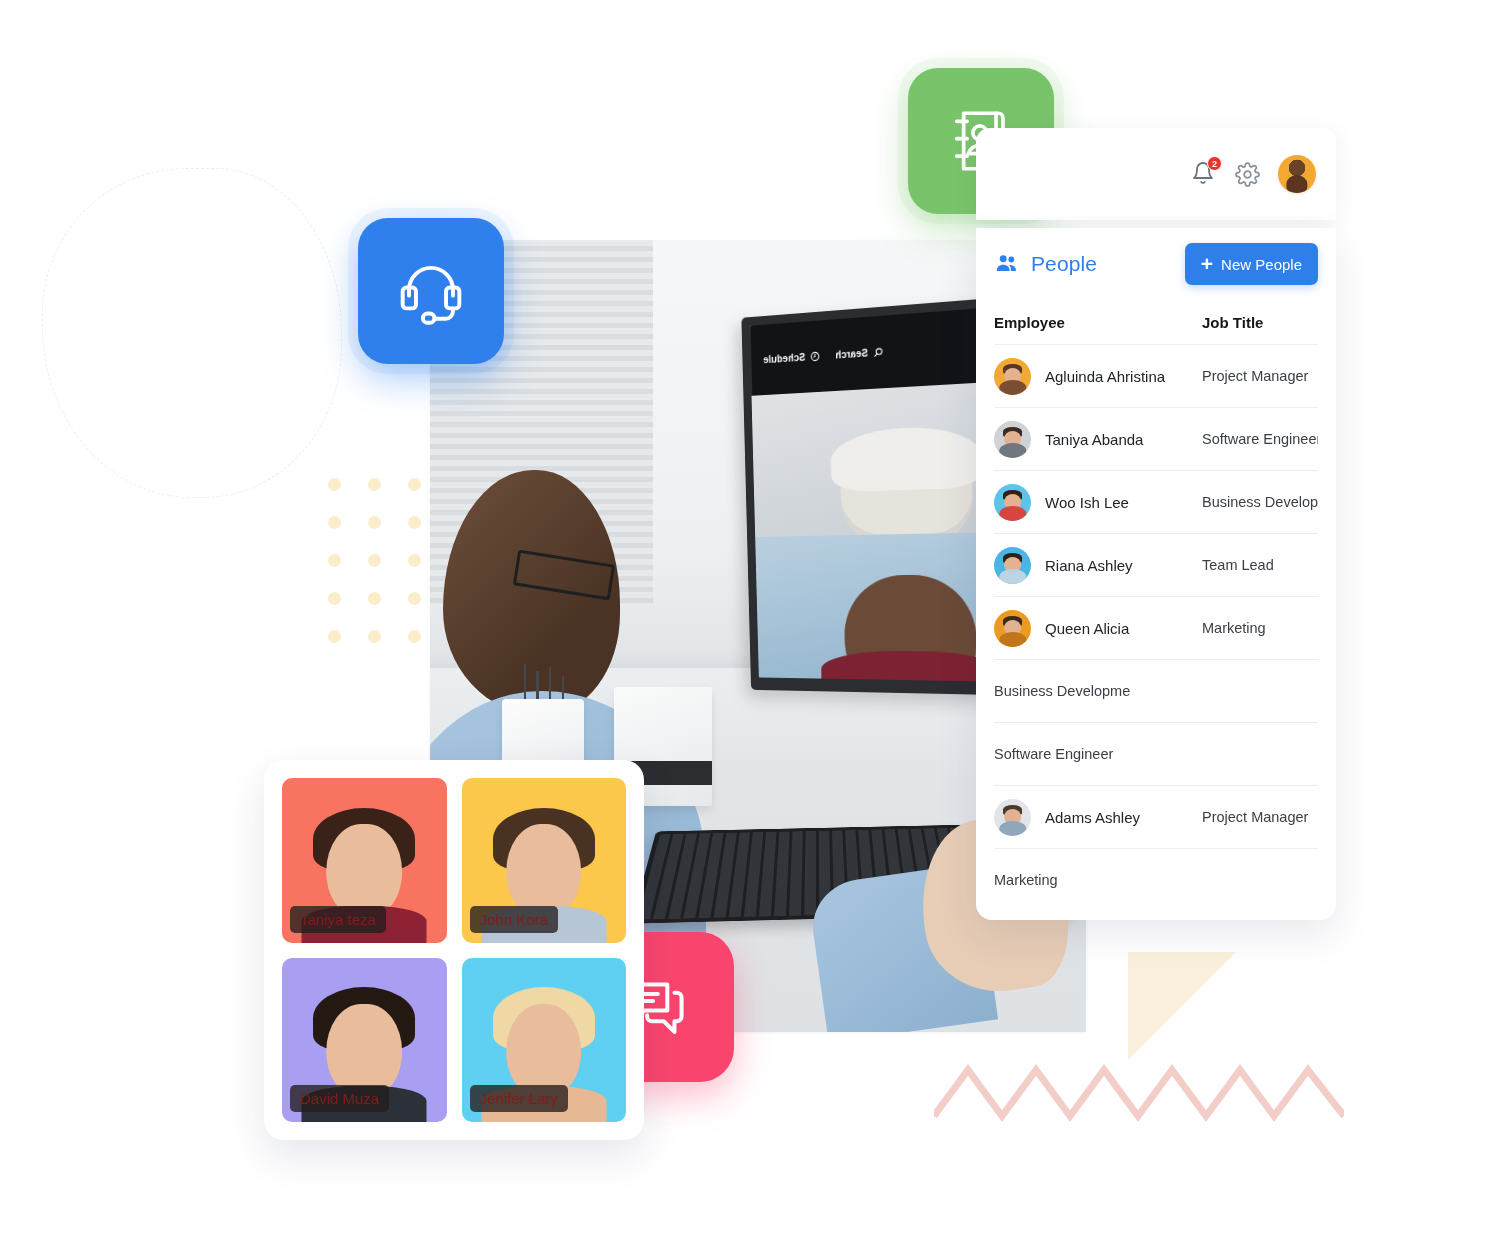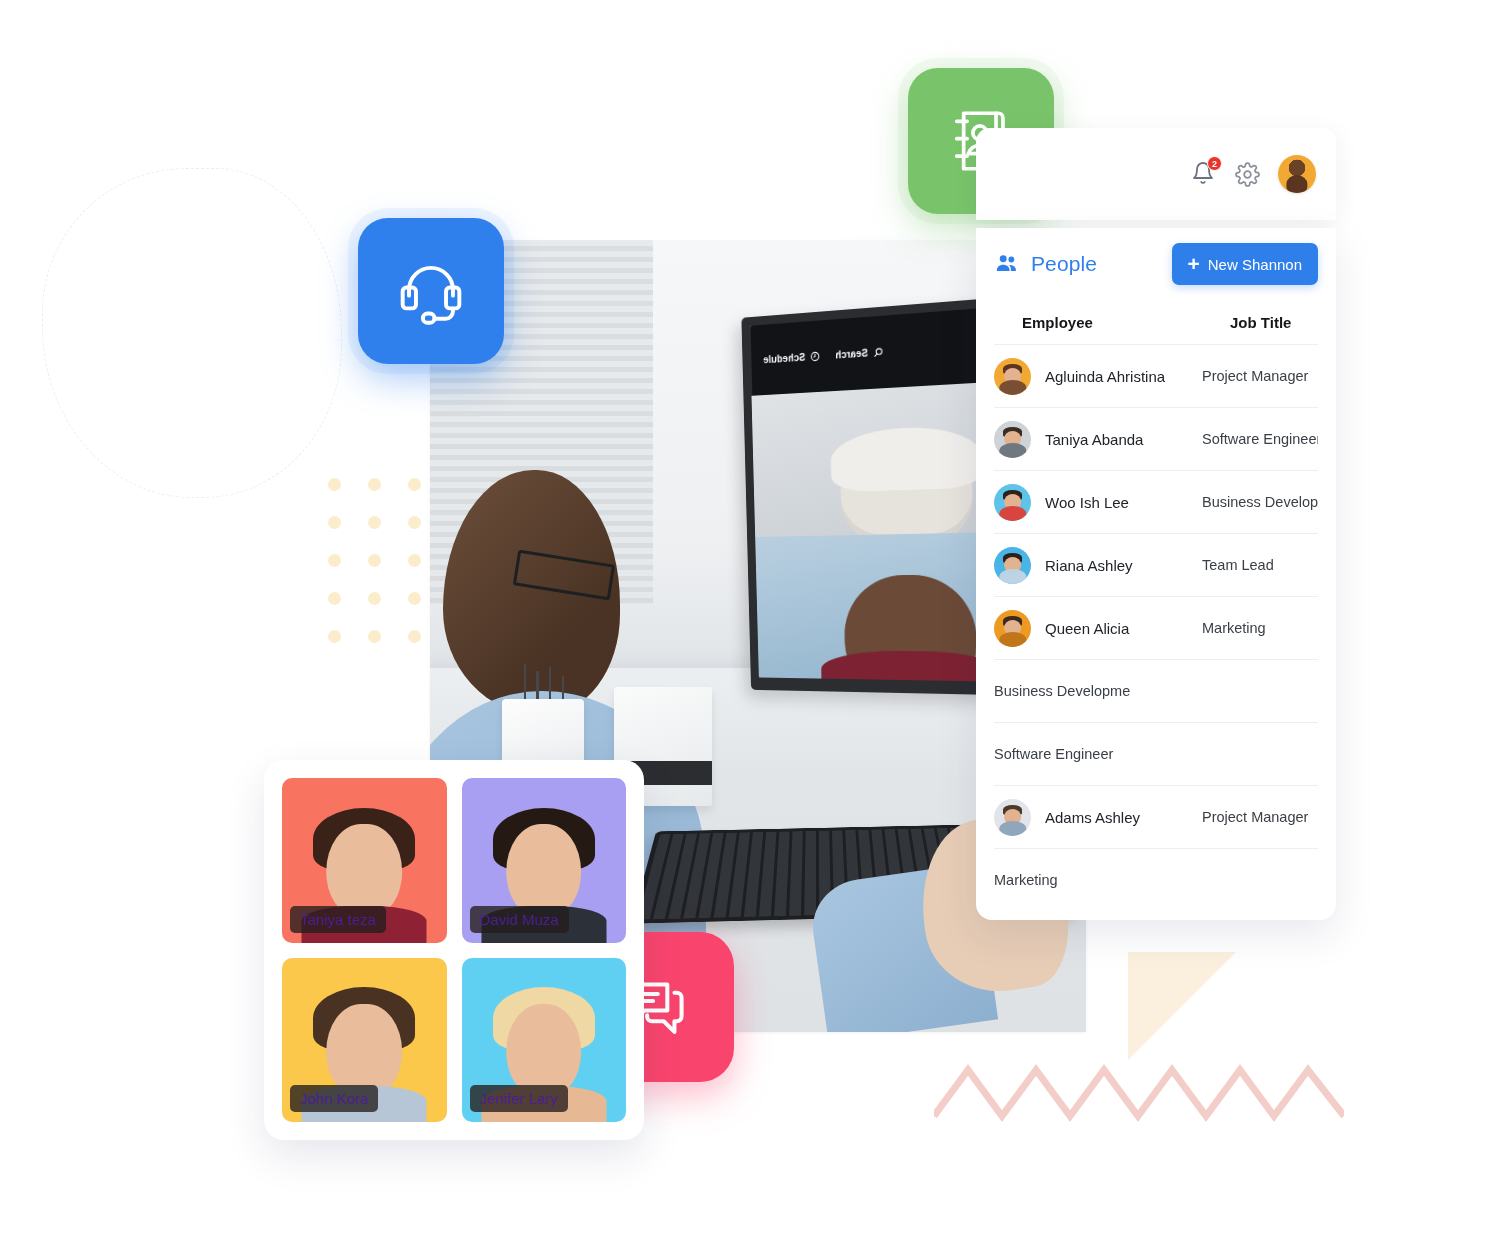--- a/index.html
+++ b/index.html
@@ -316,21 +316,21 @@
     box-shadow: 0 3px 9px rgba(47,127,234,.28);
     white-space: nowrap;
   }
   .btn-new .plus { font-size: 21px; line-height: 1; font-weight: bold; margin-top: -2px; }
 
   .tbl-head {
     display: flex; align-items: center;
     height: 44px;
     font-size: 15px; font-weight: bold; color: #15171a;
   }
-  .col-emp { width: 208px; margin-left: 28px; }
+  .col-emp { width: 208px; }
   .col-job { flex: 1; white-space: nowrap; overflow: hidden; }
 
   .rows { display: block; }
   .row {
     display: flex; align-items: center;
     height: 63px;
     border-top: 1px solid #edeef0;
     cursor: pointer;
   }
   .row:first-child { border-top: 1px solid #edeef0; }
@@ -386,21 +386,21 @@
   }
   .pcard .ph-body {
     position: absolute; left: 50%; bottom: 0;
     transform: translateX(-50%);
     width: 76%; height: 22%;
     border-radius: 42% 42% 0 0;
   }
   .pcard .ph-label {
     position: absolute; left: 8px; bottom: 10px;
     background: rgba(36,30,28,.78);
-    color: #4c1d95;
+    color: #7f1d1d;
     font-size: 15px;
     padding: 5px 10px;
     border-radius: 5px;
     white-space: nowrap;
     max-width: calc(100% - 16px);
     overflow: hidden;
     text-overflow: ellipsis;
   }
 </style>
 </head>
@@ -541,21 +541,21 @@
         <svg width="26" height="26" viewBox="0 0 24 24" fill="#2f80ed">
           <circle cx="8.5" cy="7.2" r="3.2"></circle>
           <circle cx="16" cy="7.8" r="2.7"></circle>
           <path d="M2.6 17.6c0-3 2.7-5 5.9-5s5.9 2 5.9 5v.9H2.6z"></path>
           <path d="M15.2 12.9c2.8.2 5 1.9 5 4.5v1.1h-4.6v-1.4c0-1.7-.6-3.1-1.6-4.1z"></path>
         </svg>
         <span class="txt">People</span>
       </div>
       <button class="btn-new">
         <span class="plus">+</span>
-        <span>New Shannon</span>
+        <span>New People</span>
       </button>
     </div>
 
     <div class="tbl-head">
       <div class="col-emp">Employee</div>
       <div class="col-job">Job Title</div>
     </div>
 
     <div class="rows" id="rows">
         <div class="row">
@@ -636,32 +636,32 @@
       </div>
   </div>
 
   <div class="grid-card" id="grid">
       <div class="pcard" style="background: rgb(249, 115, 97);">
         <span class="ph-hair" style="background:#3a2218"></span>
         <span class="ph-head"></span>
         <span class="ph-body" style="background:#8e2133"></span>
         <span class="ph-label">Taniya teza</span>
       </div>
+      <div class="pcard" style="background: rgb(251, 200, 75);">
+        <span class="ph-hair" style="background:#4a3222"></span>
+        <span class="ph-head"></span>
+        <span class="ph-body" style="background:#b7c6d6"></span>
+        <span class="ph-label">John Kora</span>
+      </div>
       <div class="pcard" style="background: rgb(168, 158, 242);">
         <span class="ph-hair" style="background:#241a13"></span>
         <span class="ph-head"></span>
         <span class="ph-body" style="background:#2c3038"></span>
         <span class="ph-label">David Muza</span>
       </div>
-      <div class="pcard" style="background: rgb(251, 200, 75);">
-        <span class="ph-hair" style="background:#4a3222"></span>
-        <span class="ph-head"></span>
-        <span class="ph-body" style="background:#b7c6d6"></span>
-        <span class="ph-label">John Kora</span>
-      </div>
       <div class="pcard" style="background: rgb(95, 208, 242);">
         <span class="ph-hair" style="background:#efd8a4"></span>
         <span class="ph-head"></span>
         <span class="ph-body" style="background:#e7b894"></span>
         <span class="ph-label">Jenifer Lary</span>
       </div>
     </div>
 
 </div>
 

